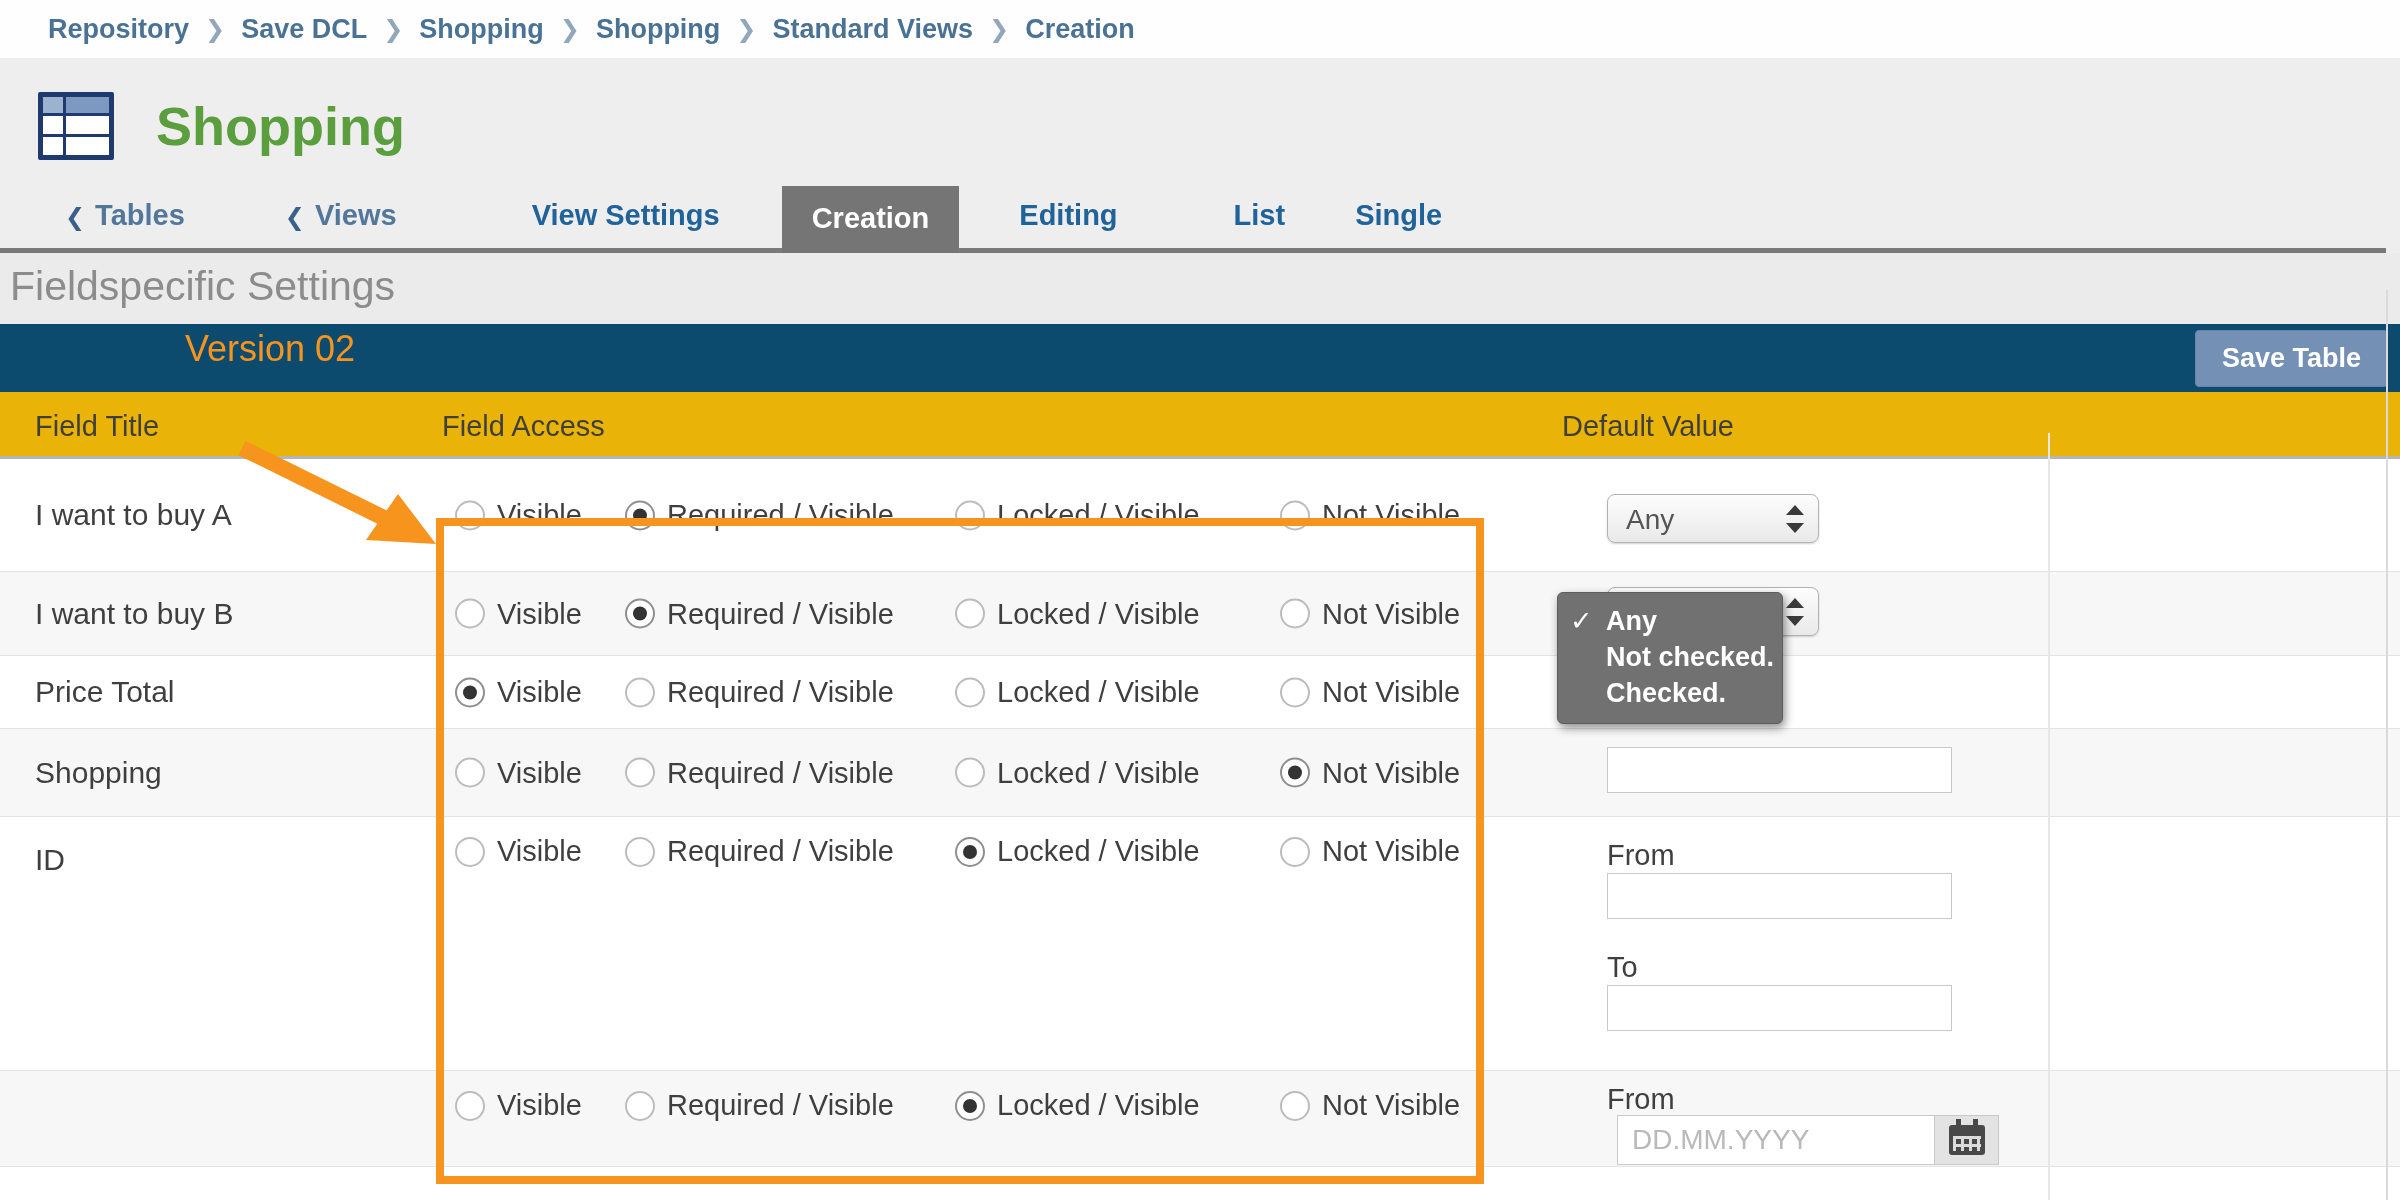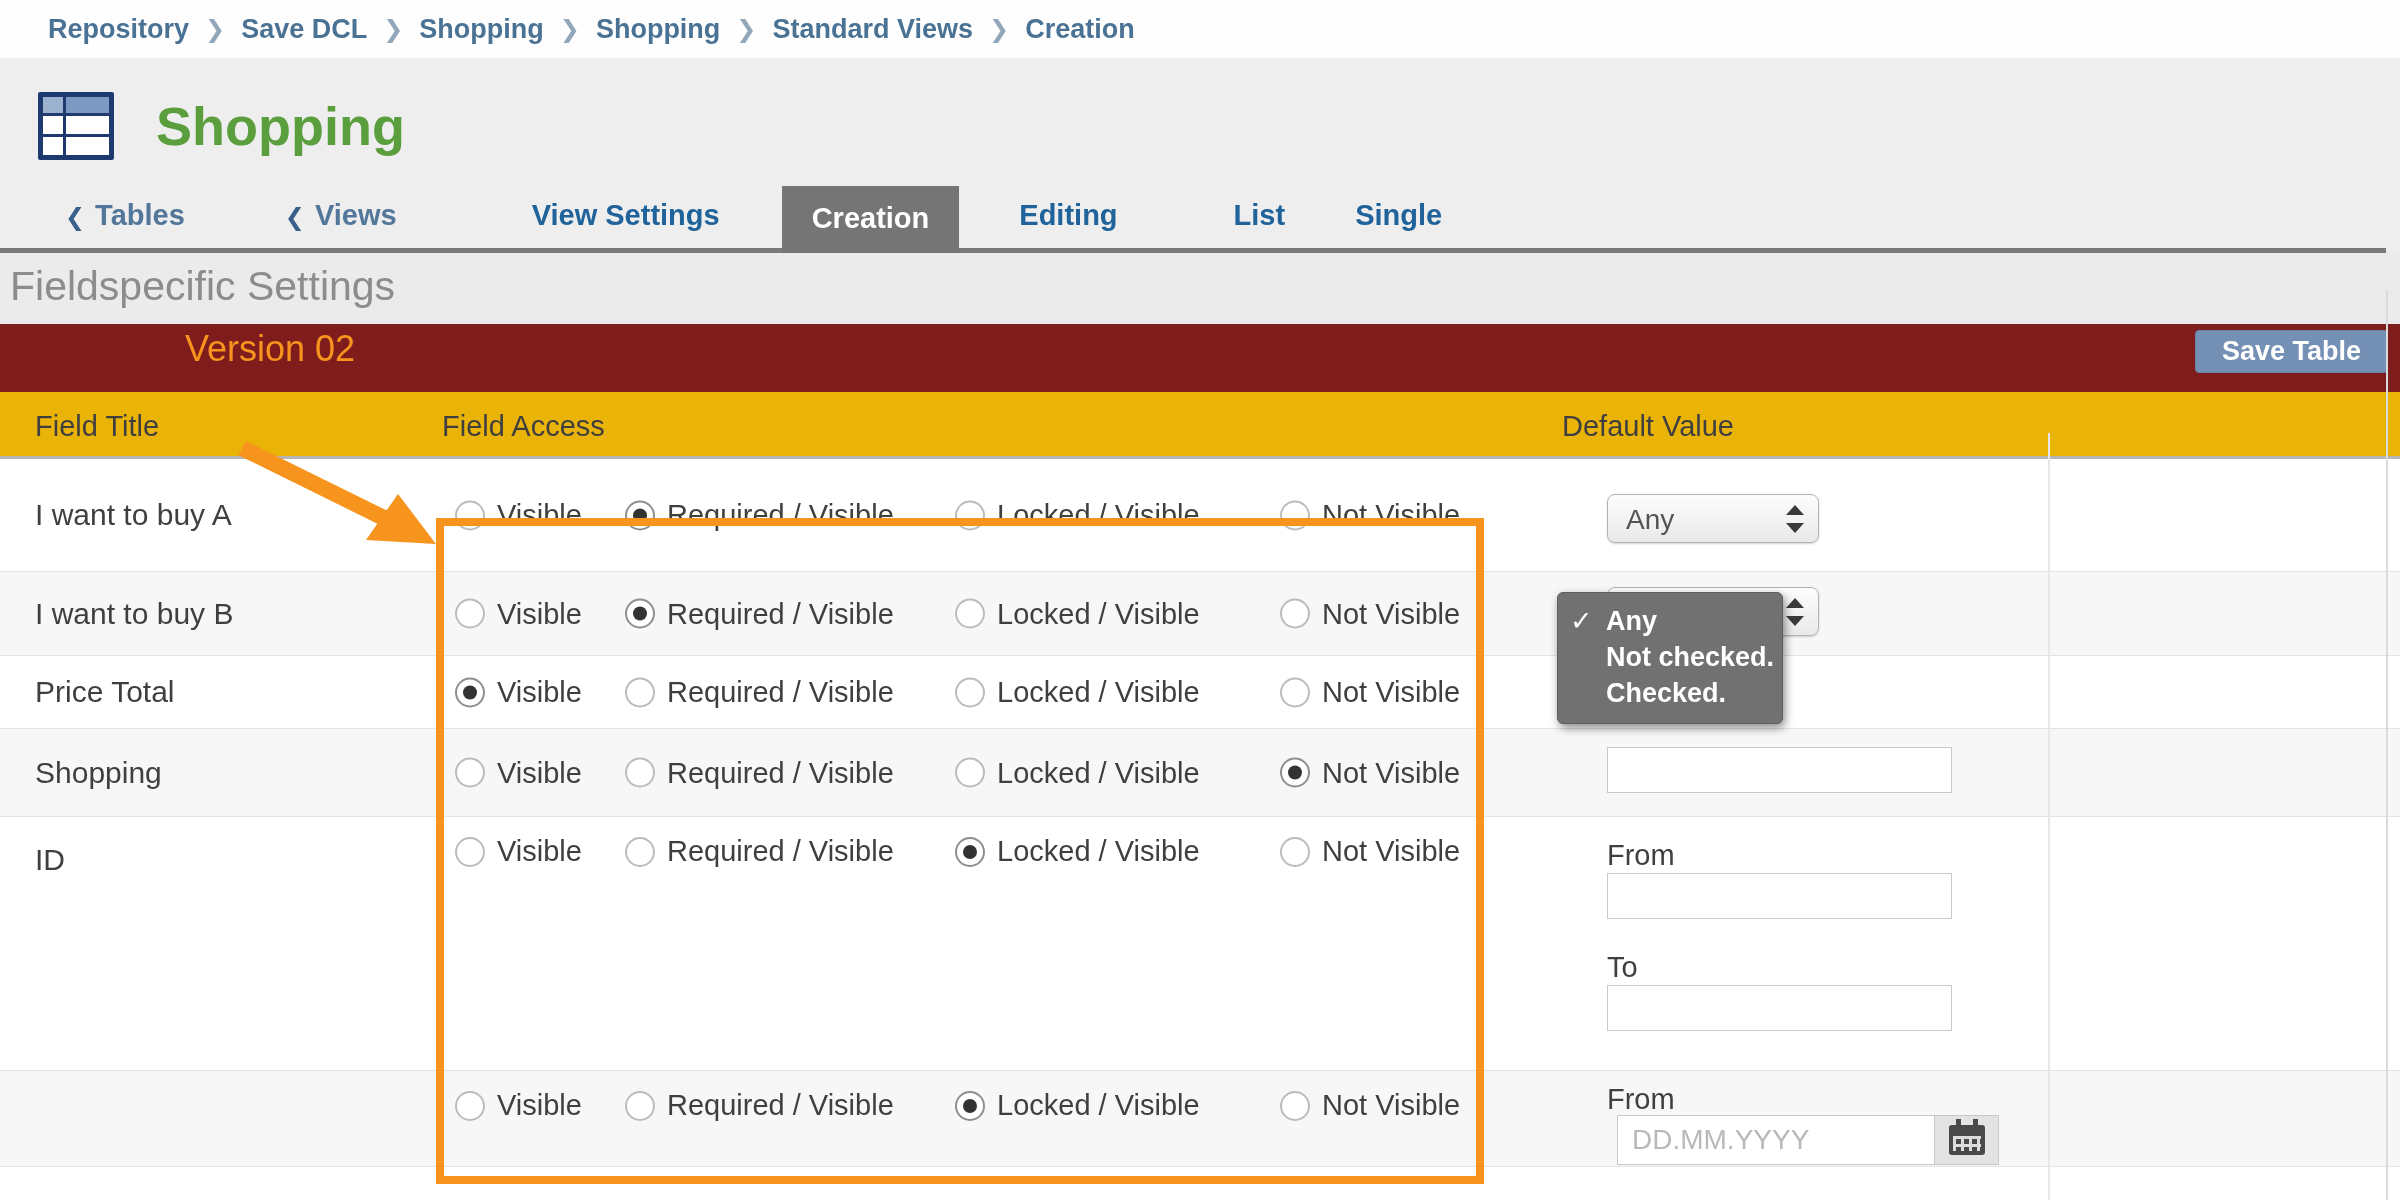--- a/index.html
+++ b/index.html
@@ -23,22 +23,22 @@
   
   .tabs-row{display:flex;align-items:flex-end;height:62px;}
   .tab{font-size:29px;font-weight:bold;color:#20639b;padding-bottom:16px;cursor:pointer;white-space:nowrap;}
   .tab.back{color:#53779a;text-align:center;}
   .tab .chev{font-size:24px;margin-right:10px;color:#39608a;}
   .tab.active{background:#757575;color:#ffffff;padding:16px 30px 18px;margin-bottom:-5px;position:relative;z-index:2;}
   .tab-underline{height:5px;background:#7a7a7a;width:2386px;}
 
   
   .section-heading{background:#ebebeb;color:#8c8c8c;font-size:41px;padding:10px 0 14px 10px;}
-  .toolbar{background:#7f1d1d;height:68px;position:relative;}
-  .save-btn{position:absolute;right:12px;top:6px;background:#7590b5;color:#fff;font-size:27px;font-weight:bold;border:1px solid #6a84a8;border-radius:4px;padding:5px 26px;cursor:pointer;}
+  .toolbar{background:#0c4a6e;height:68px;position:relative;}
+  .save-btn{position:absolute;right:12px;top:6px;background:#7590b5;color:#fff;font-size:27px;font-weight:bold;border:1px solid #6a84a8;border-radius:4px;padding:12px 26px;cursor:pointer;}
   .annotation{position:absolute;left:185px;top:4px;color:#f7941e;font-size:36px;}
 
   
   .dtable{position:relative;background:#eab308;}
   .thead{position:relative;height:64px;border-bottom:3px solid #b5b5b5;}
   .thead span{position:absolute;top:18px;font-size:29px;color:#3f3f3f;}
   .th-title{left:35px;}
   .th-access{left:442px;}
   .th-default{left:1562px;}
 

